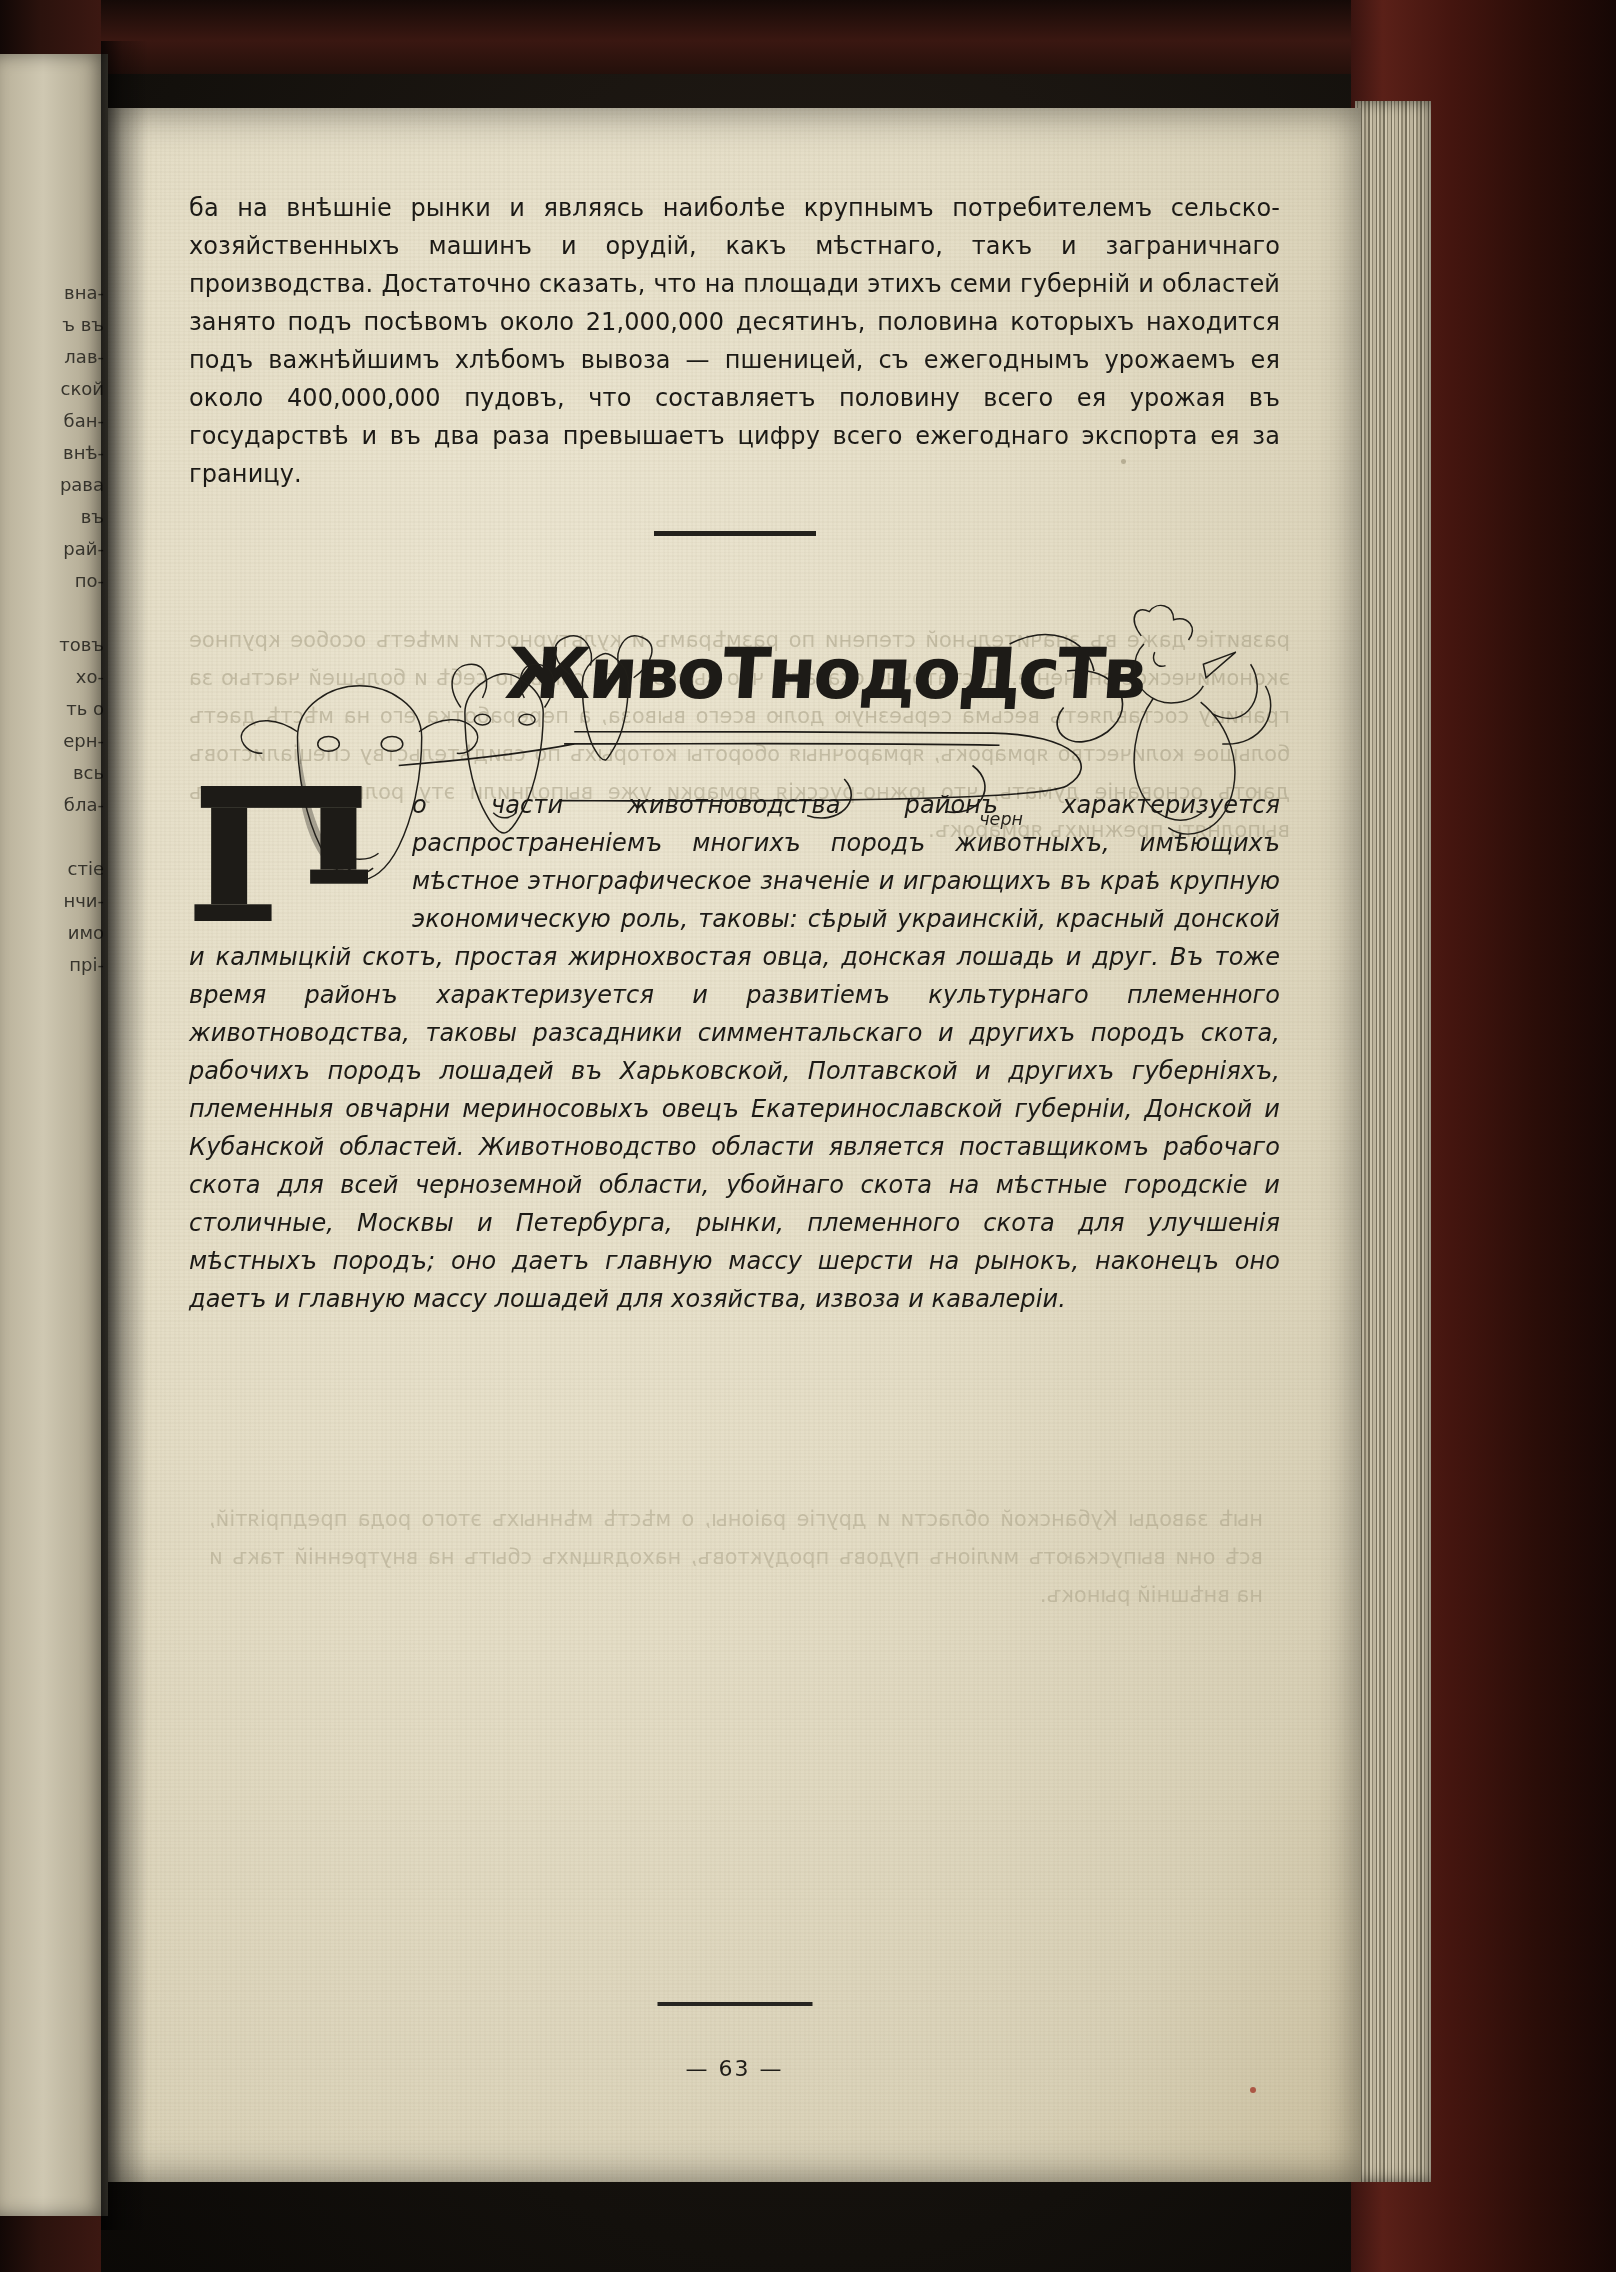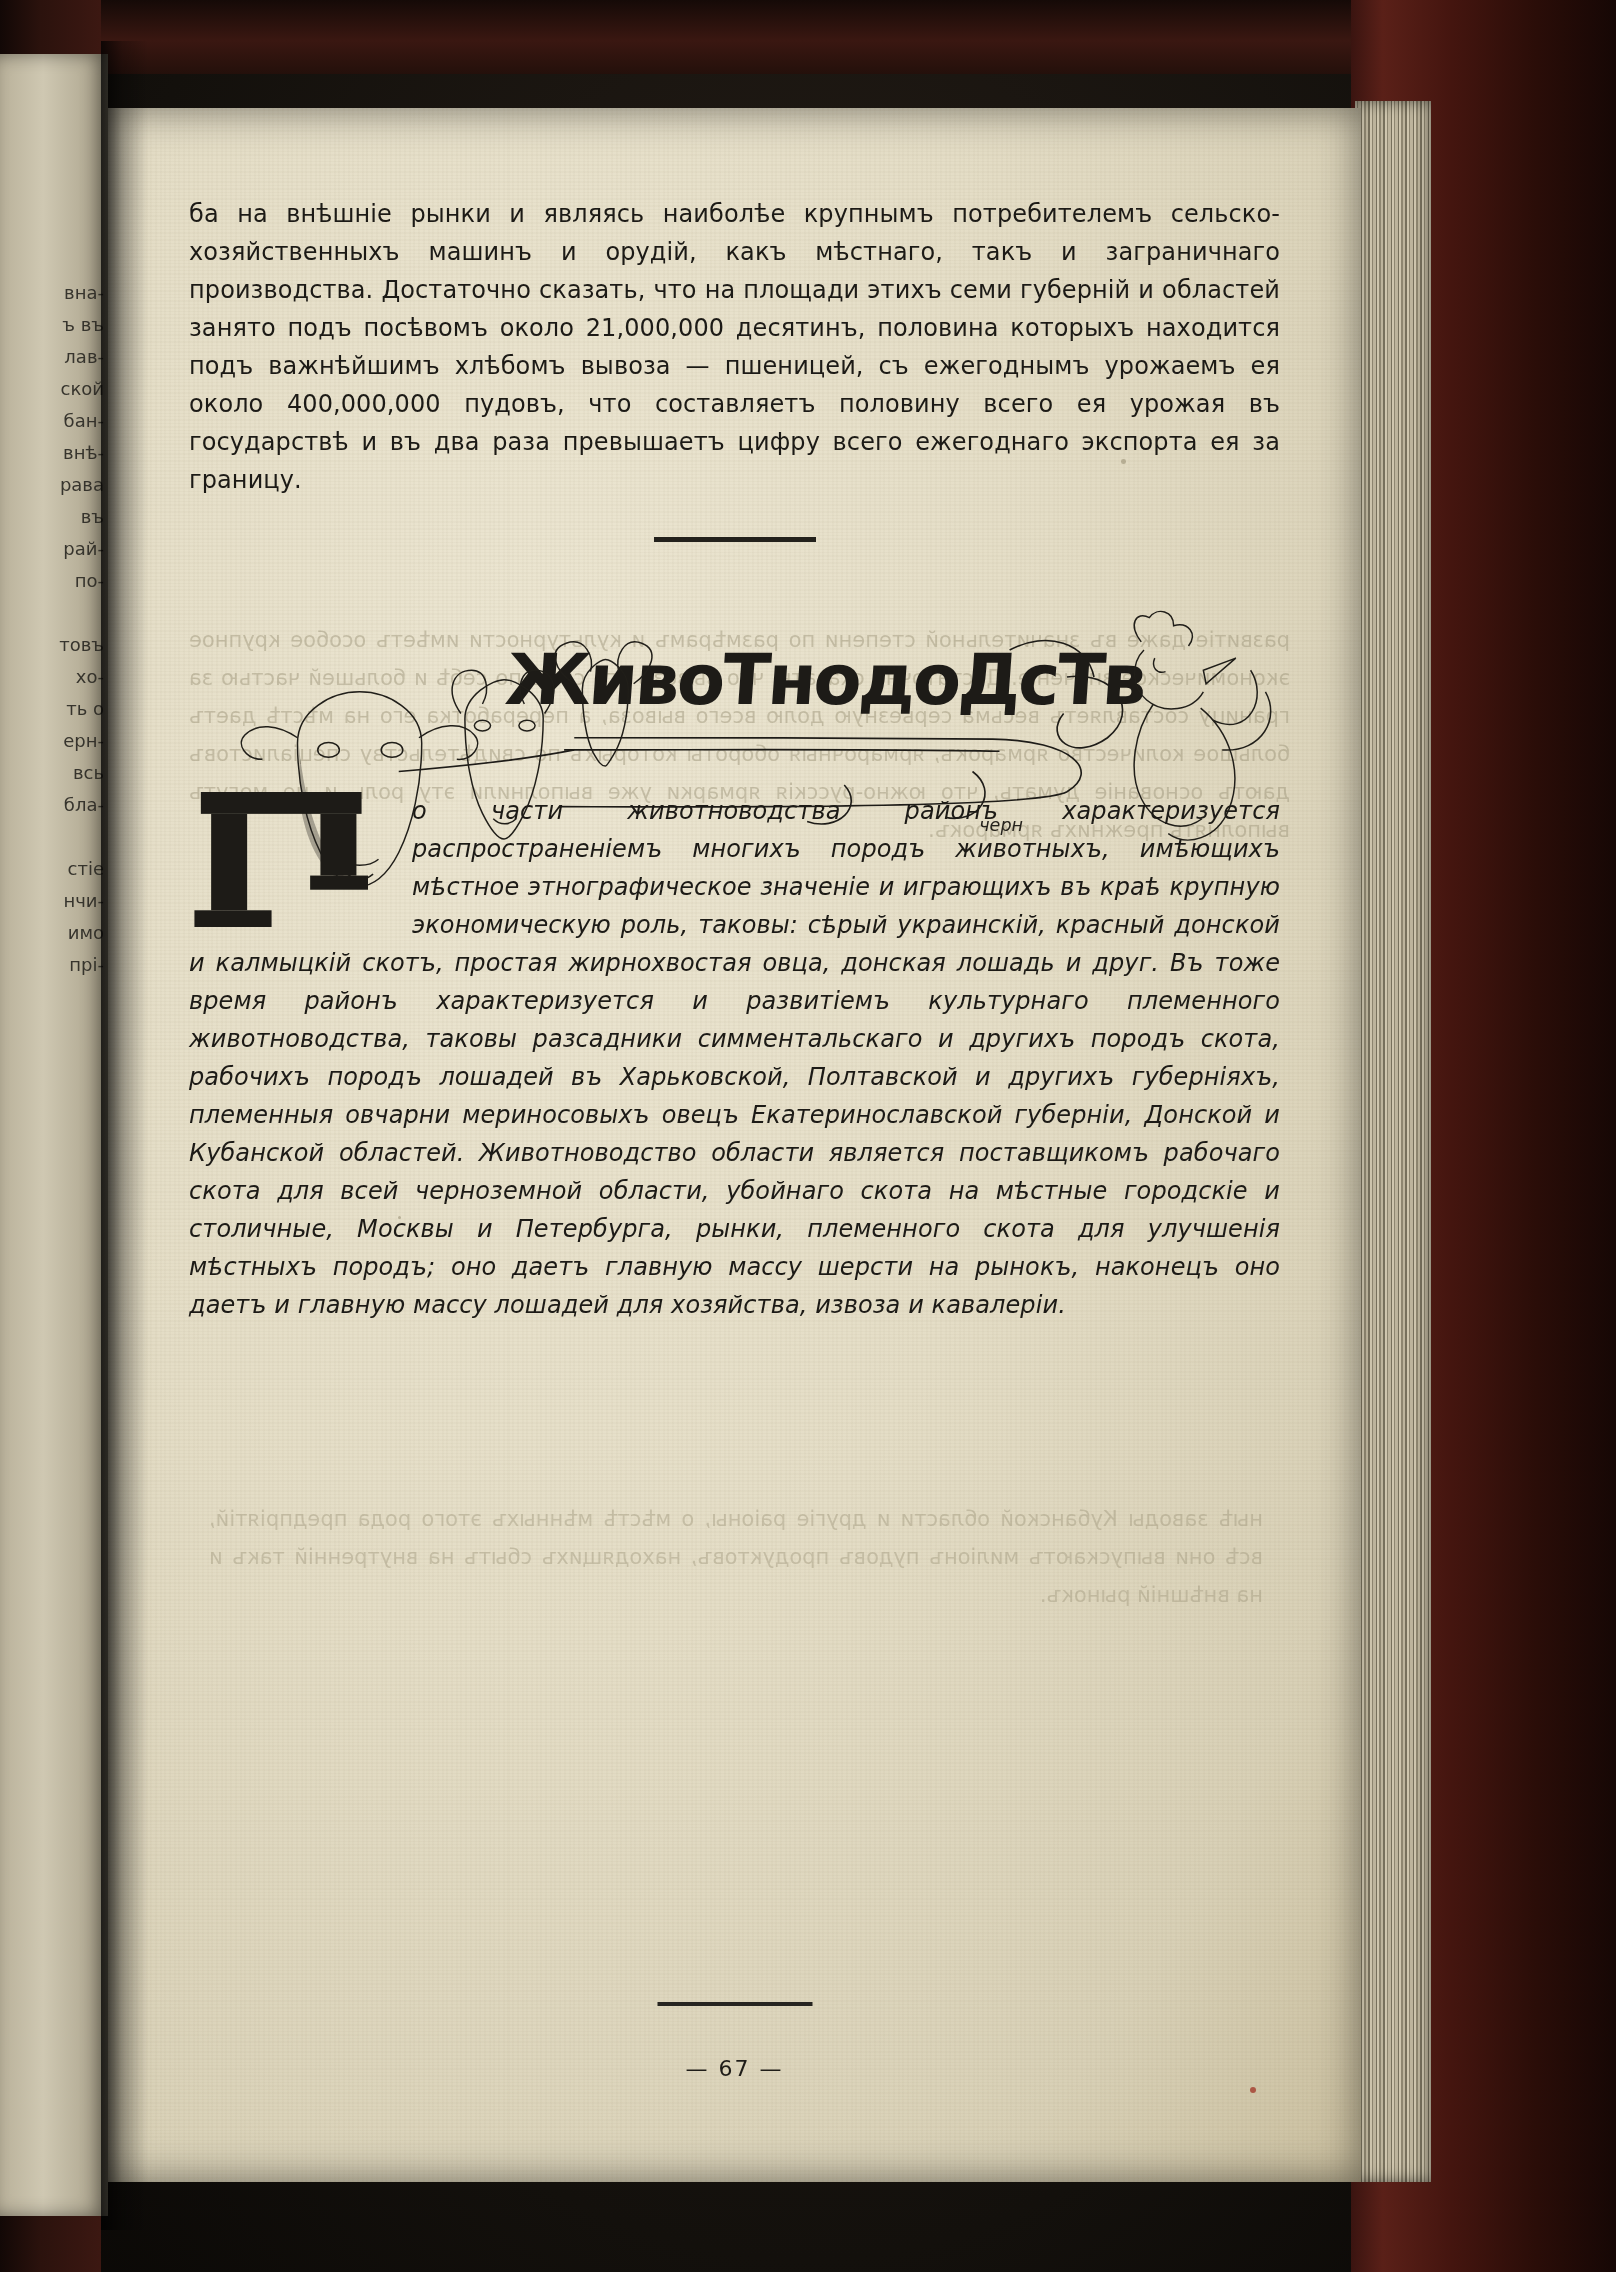--- a/index.html
+++ b/index.html
@@ -170,21 +170,21 @@
     font-family: "DejaVu Sans", sans-serif;
     font-size: 24px;
     line-height: 38px;
     color: #1c1a16;
     text-align: justify;
     text-justify: inter-word;
     letter-spacing: 0.1px;
     margin: 0;
     white-space: pre-line;
   }
-  .para.first { margin-top: 19px; }
+  .para.first { margin-top: 13px; }
 
   .rule-wrap {
     display: flex;
     justify-content: center;
     margin: 38px 0 27px 0;
   }
   .rule {
     width: 162px;
     height: 4.7px;
     background: #23211c;
@@ -372,21 +372,21 @@
             <rect x="196" y="34" width="56" height="96"></rect>
             <rect x="180" y="130" width="90" height="22"></rect>
           </g>
         </svg>
         <p class="para">о части животноводства районъ характеризуется распространеніемъ многихъ породъ животныхъ, имѣющихъ мѣстное этнографическое значеніе и играющихъ въ краѣ крупную экономическую роль, таковы: сѣрый украинскій, красный донской и калмыцкій скотъ, простая жирнохвостая овца, донская лошадь и друг. Въ тоже время районъ характеризуется и развитіемъ культурнаго племенного животноводства, таковы разсадники симментальскаго и другихъ породъ скота, рабочихъ породъ лошадей въ Харьковской, Полтавской и другихъ губерніяхъ, племенныя овчарни мериносовыхъ овецъ Екатеринославской губерніи, Донской и Кубанской областей. Животноводство области является поставщикомъ рабочаго скота для всей черноземной области, убойнаго скота на мѣстные городскіе и столичные, Москвы и Петербурга, рынки, племенного скота для улучшенія мѣстныхъ породъ; оно даетъ главную массу шерсти на рынокъ, наконецъ оно даетъ и главную массу лошадей для хозяйства, извоза и кавалеріи.</p>
       </div>
 
     </div>
 
     <div class="folio-rule"></div>
-    <div class="folio">—  67  —</div>
+    <div class="folio">—  63  —</div>
 
     <div class="speck" style="left:1013px; top:351px; width:4.7px; height:4.7px;"></div>
     <div class="speck" style="left:290px; top:1108px; width:3.4px; height:3.4px;"></div>
     <div class="red-dot" style="left:1142px; top:1979px;"></div>
   </div>
 
   <div class="gutter"></div>
 </div>
 
 

